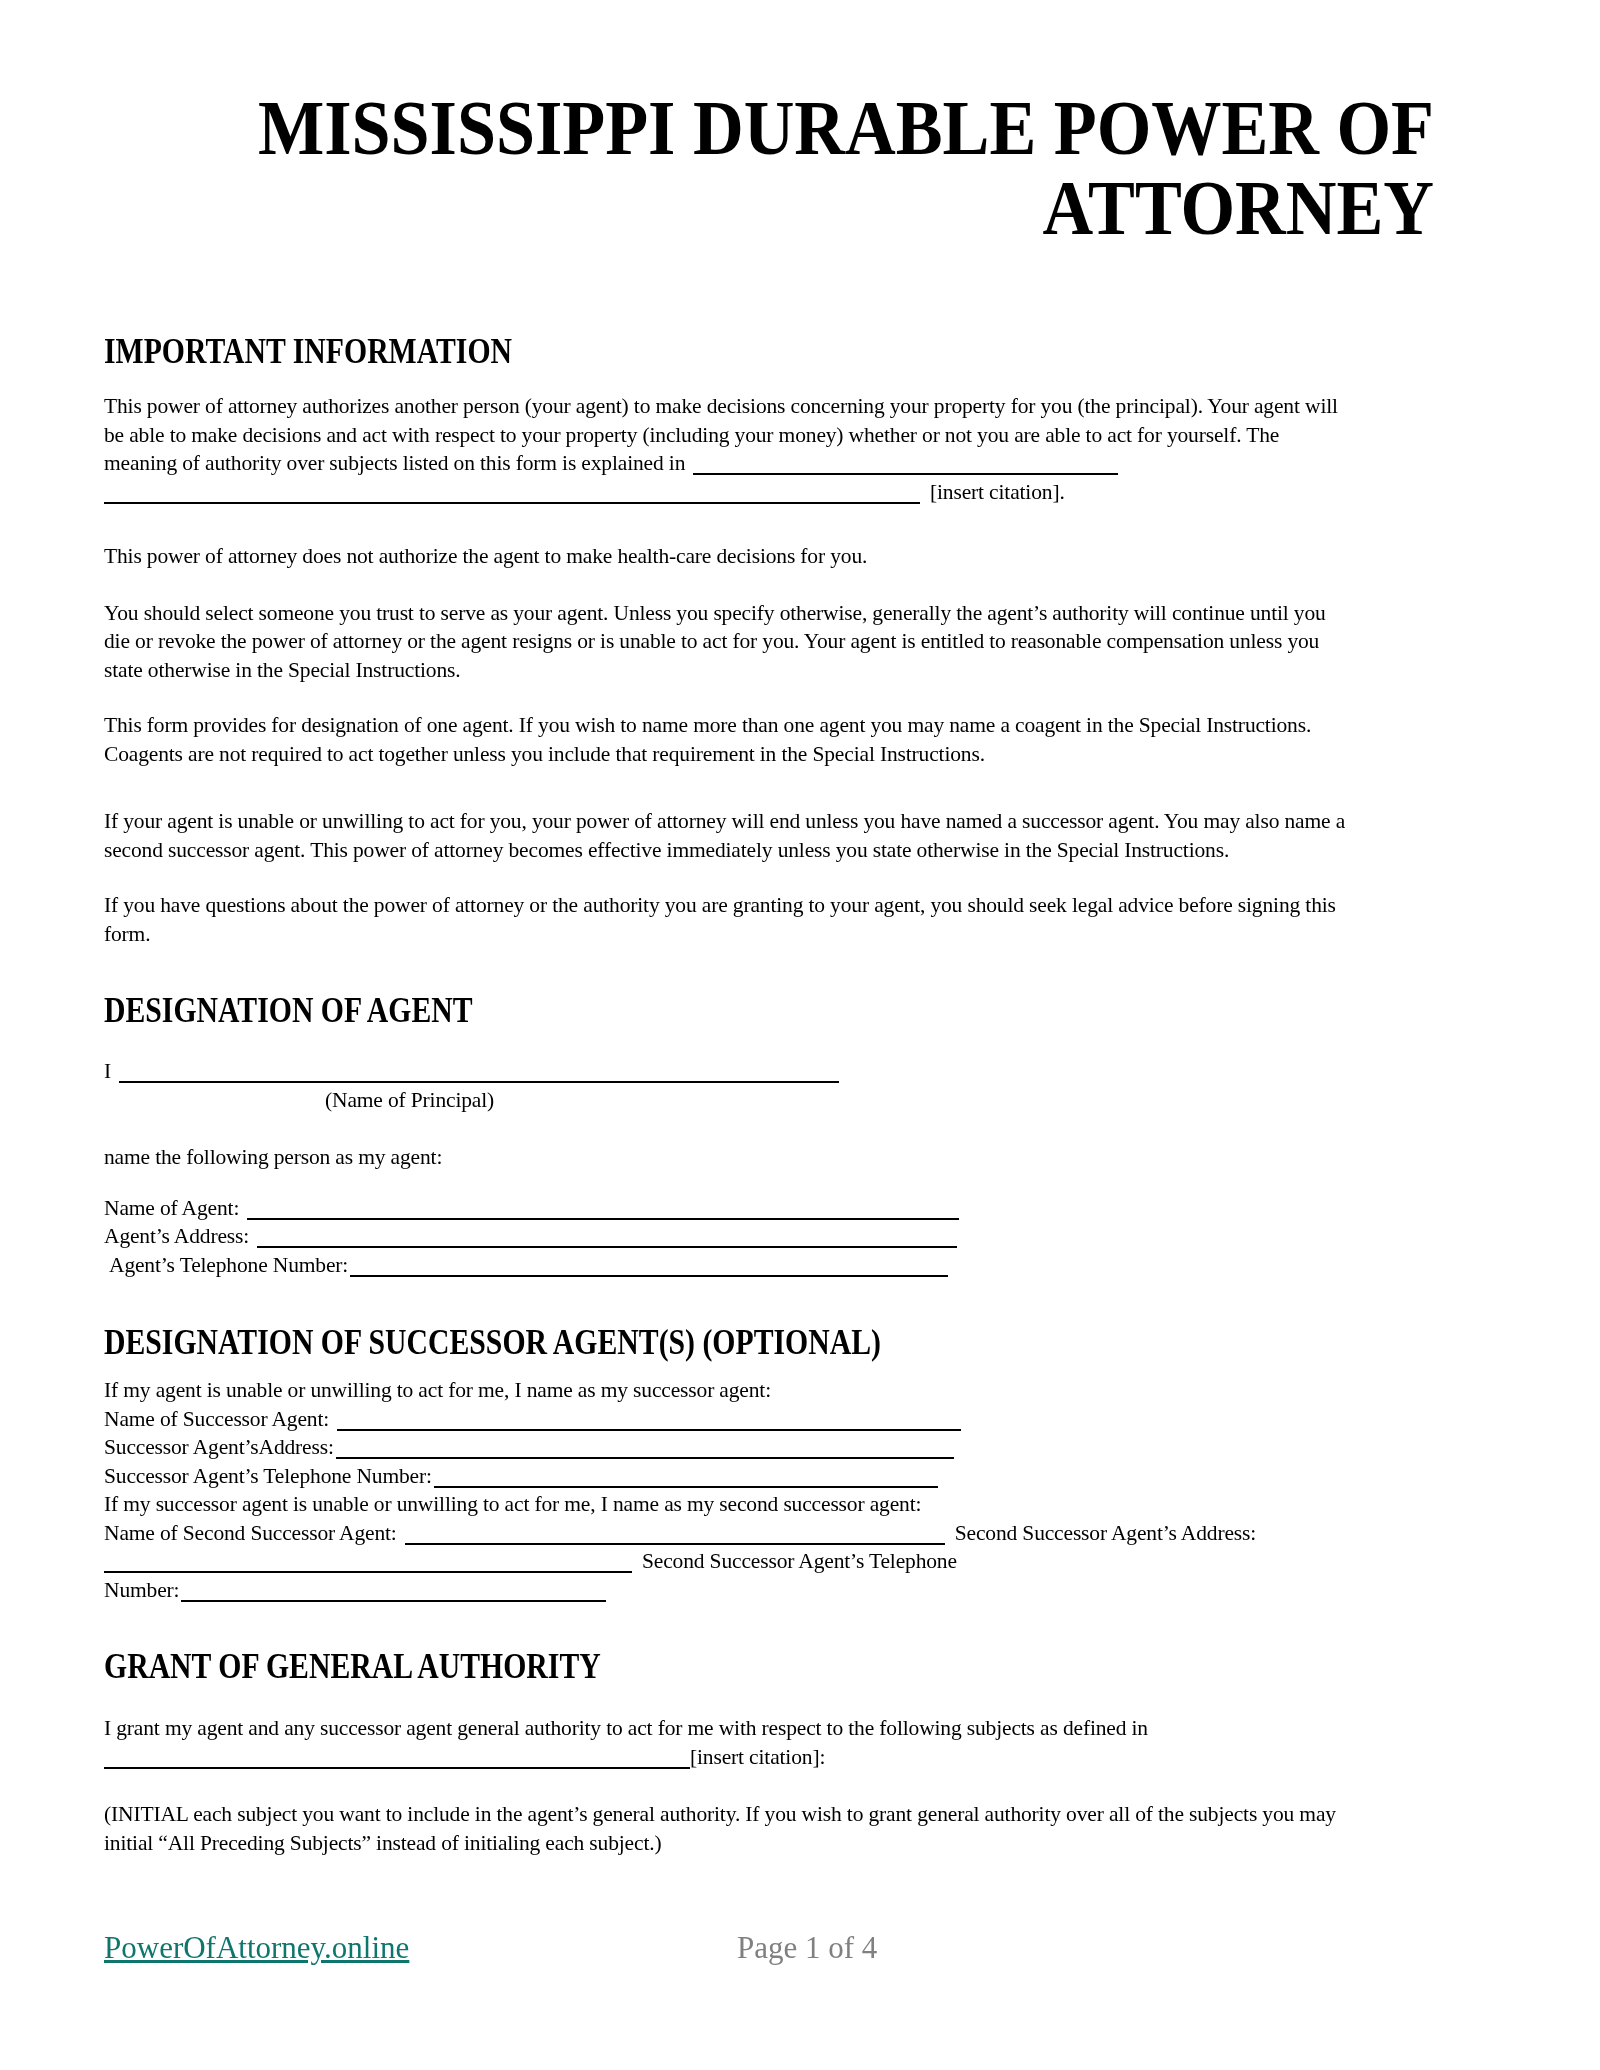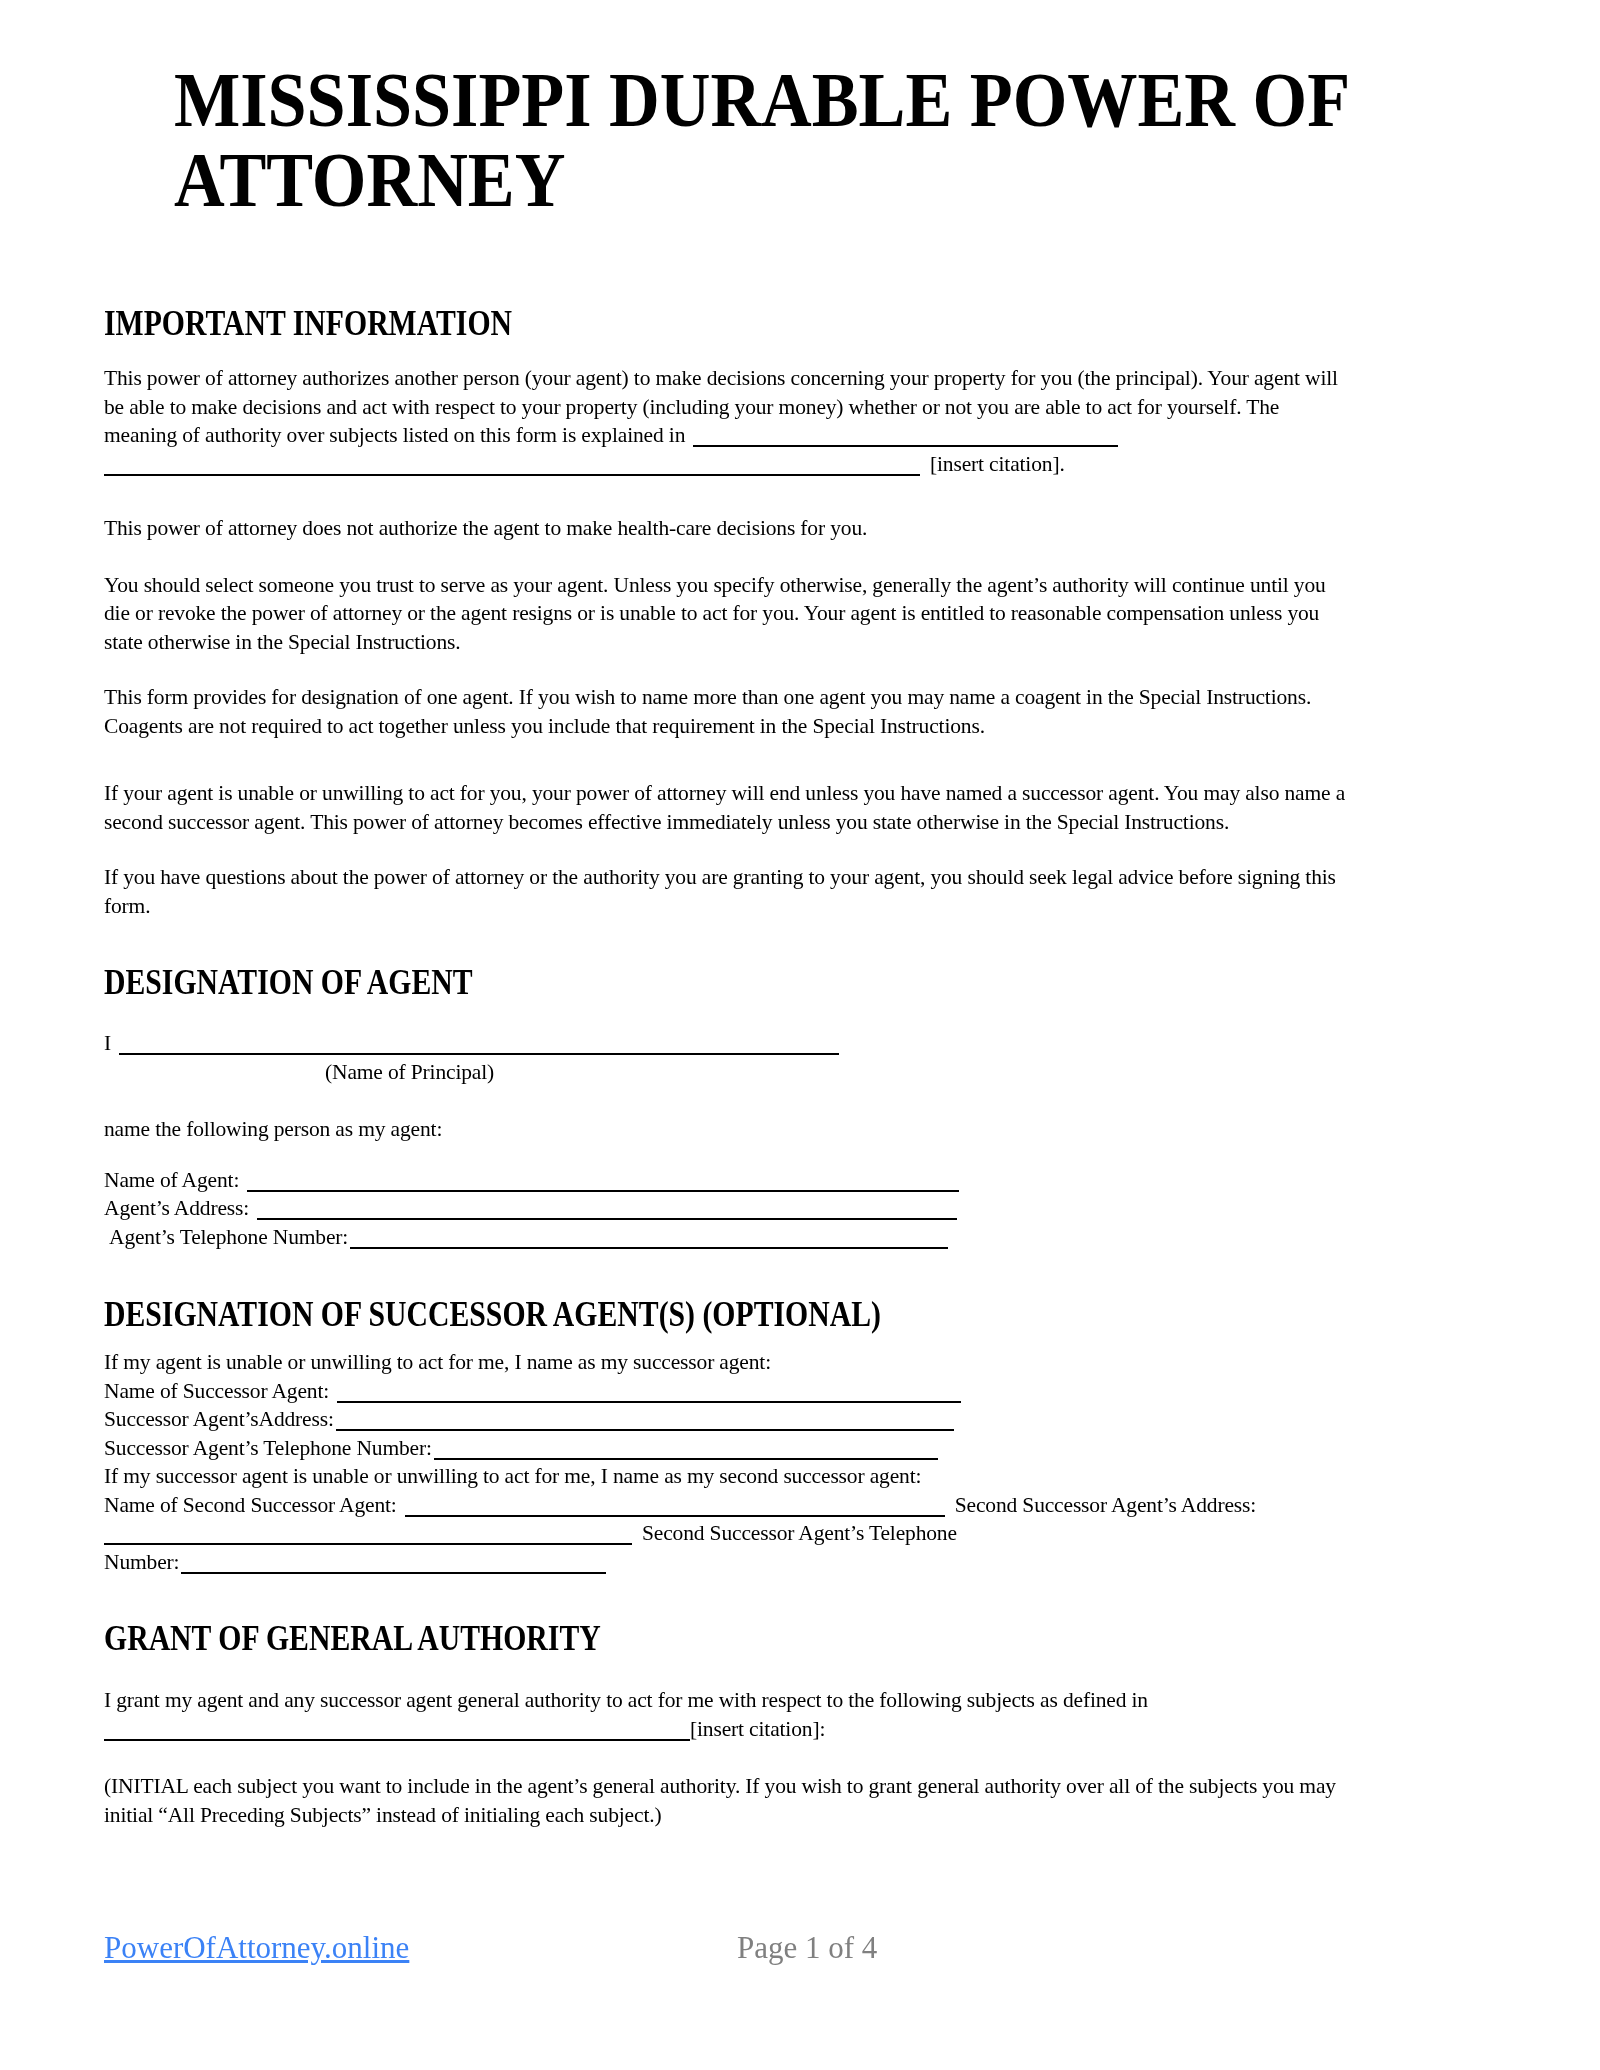--- a/index.html
+++ b/index.html
@@ -8,22 +8,22 @@
     width: 1600px;
     height: 2070px;
     background: #ffffff;
     overflow: hidden;
     box-sizing: border-box;
     padding: 0 96px 0 104px;
     font-family: "Liberation Serif", serif;
     color: #000000;
   }
   .doc-title {
-    margin-top: 60px;
-    text-align: left;
+    margin-top: 88px;
+    text-align: right;
     font-weight: bold;
     font-size: 78px;
     line-height: 80px;
   }
   .t-line { transform: scaleX(0.9); transform-origin: 50% 50%; white-space: nowrap; }
   .sec-heading {
     font-weight: bold;
     font-size: 35px;
     line-height: 40px;
     transform: scaleX(0.85);
@@ -153,17 +153,17 @@
       </div>
     </div>
 
     <div style="margin-top:29px">
       <div class="pline">(INITIAL each subject you want to include in the agent’s general authority. If you wish to grant general authority over all of the subjects you may</div>
       <div class="pline">initial “All Preceding Subjects” instead of initialing each subject.)</div>
     </div>
   </div>
 
   <div class="footer-bar">
-    <a class="site-link" style="position:absolute;left:0;top:0;color:#3b82f6">PowerOfAttorney.online</a>
+    <a class="site-link" style="position:absolute;left:0;top:0;color:#0f766e">PowerOfAttorney.online</a>
     <span style="position:absolute;left:633px;top:0;color:#808080">Page 1 of 4</span>
   </div>
 
 </div>
 
 </body></html>

